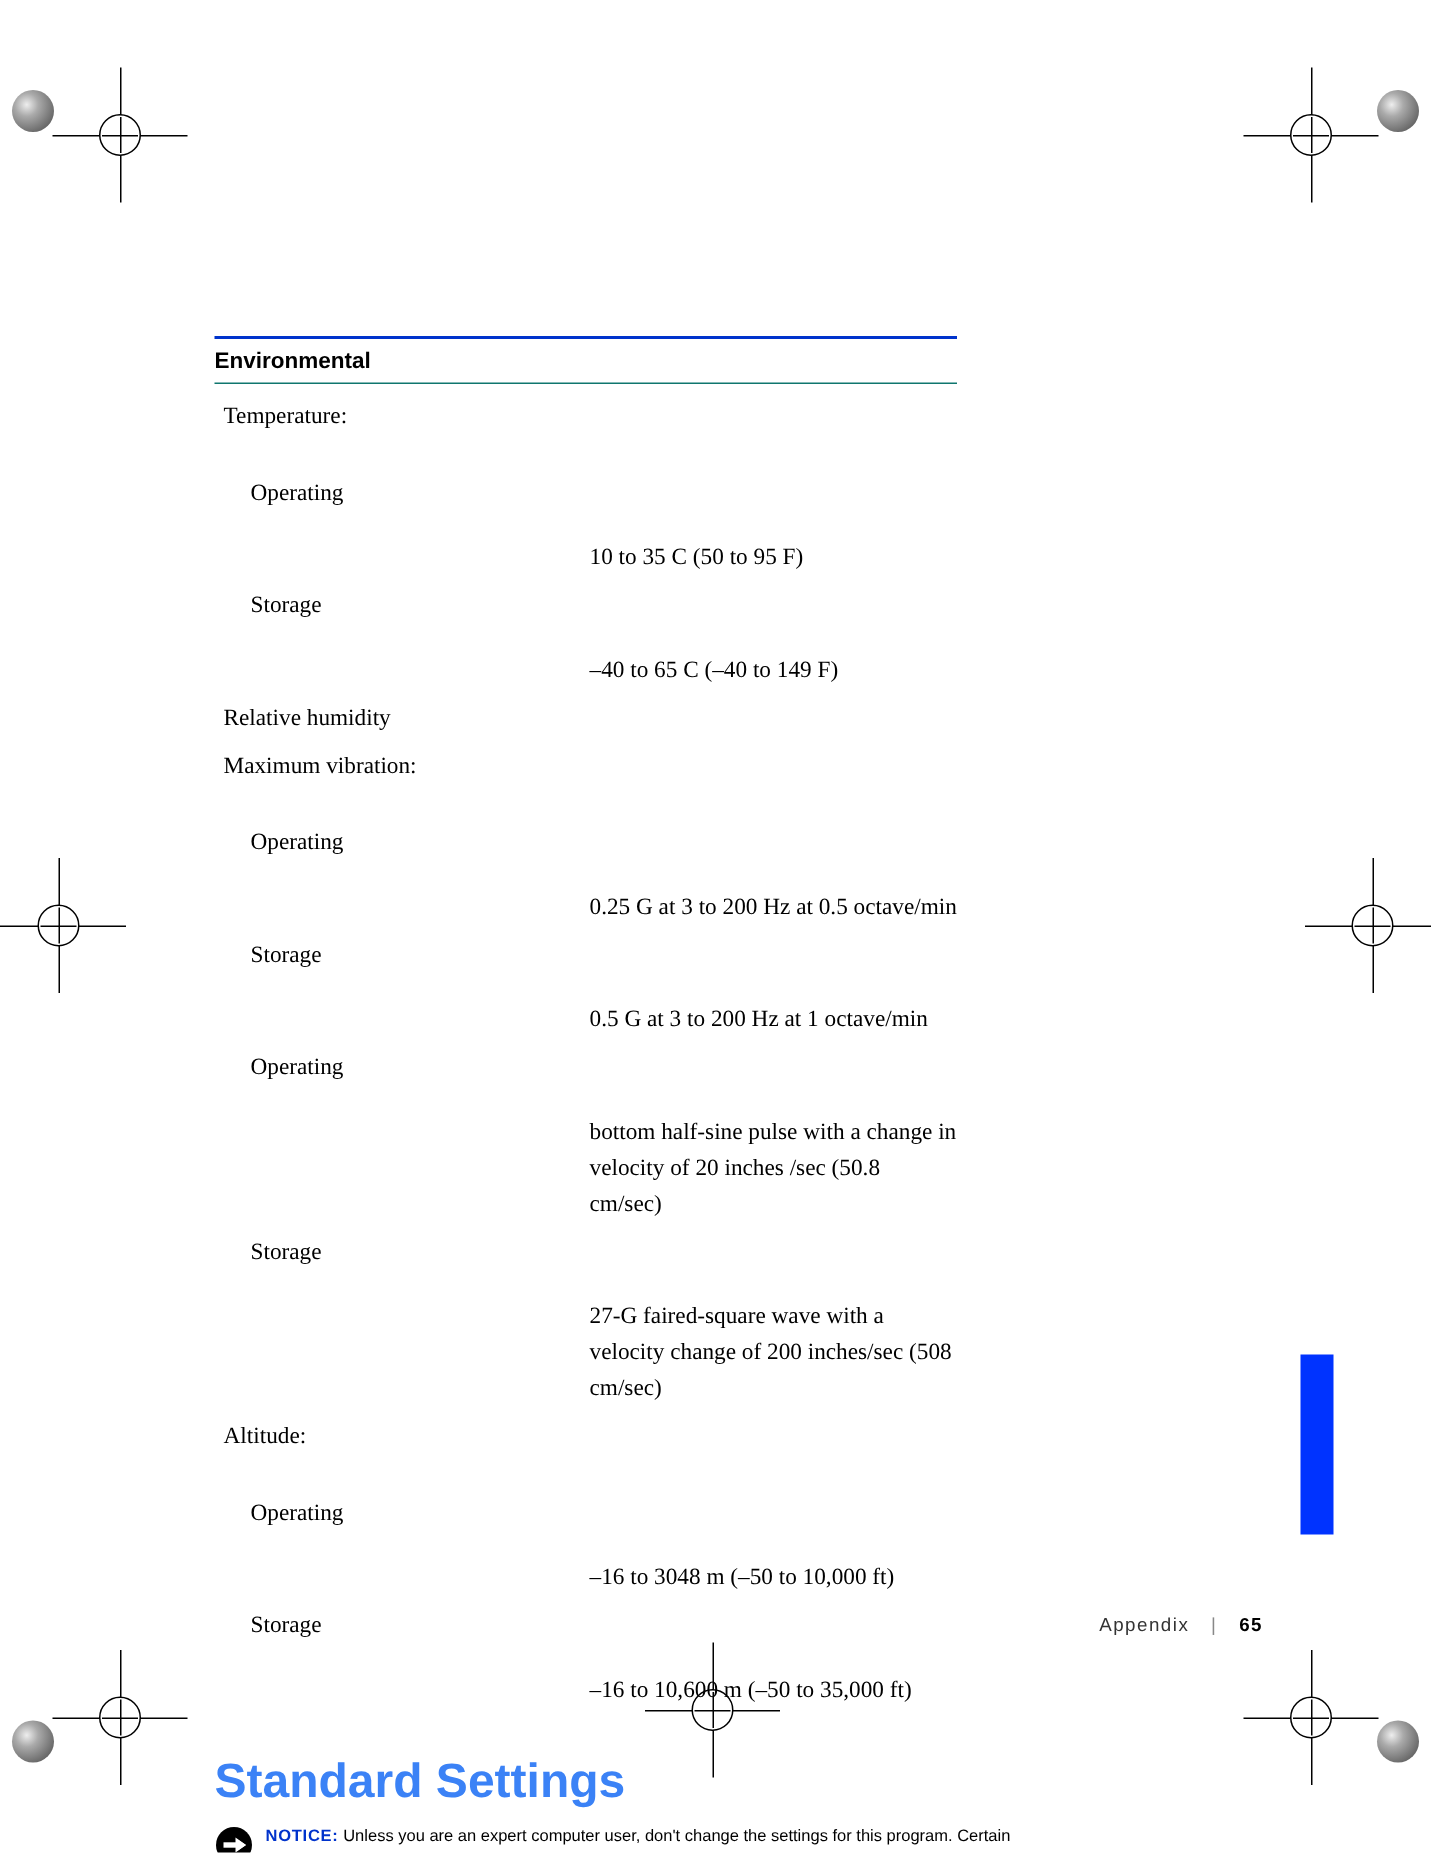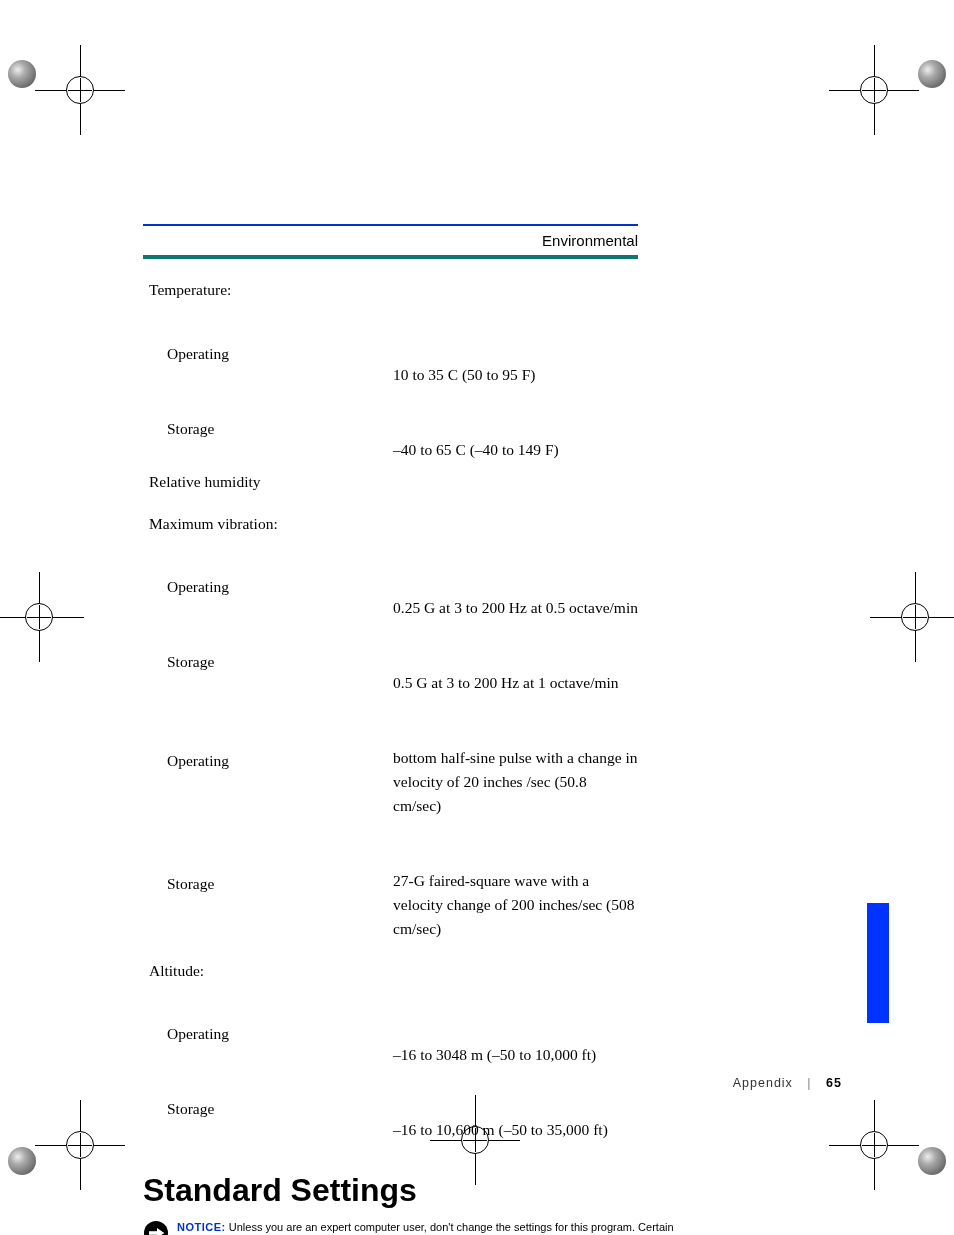--- a/index.html
+++ b/index.html
@@ -18,56 +18,55 @@
     height: 1235px;
   }
   .content-area {
     position: absolute;
     left: 143px;
     top: 224px;
     width: 700px;
   }
   .section-header {
     font-family: Arial, Helvetica, sans-serif;
-    font-weight: normal;
+    font-weight: bold;
     font-size: 15px;
     color: #000;
     border-top: 2px solid #0033cc;
-    border-bottom: 4px solid #0f766e;
+    border-bottom: 1px solid #0f766e;
     padding: 6px 0 6px 0;
     width: 495px;
-    text-align: right;
   }
   .spec-table {
     margin-top: 10px;
     width: 495px;
     font-size: 15.5px;
     line-height: 1.55;
   }
   .spec-row {
     display: flex;
-    align-items: center;
+    align-items: flex-start;
     margin-bottom: 8px;
   }
   .spec-label {
     flex: 0 0 226px;
     padding-left: 6px;
   }
   .spec-label.indent {
     padding-left: 24px;
   }
   .spec-value {
     flex: 1;
     margin-top: 43px;
   }
   .heading-h1 {
     font-family: Arial, Helvetica, sans-serif;
     font-weight: bold;
     font-size: 32px;
-    color: #000000;
+    color: #3b82f6;
     margin-top: 30px;
     margin-bottom: 10px;
   }
   .body-para {
     font-size: 16px;
     line-height: 1.4;
     width: 530px;
     margin-bottom: 14px;
   }
   .notice-block {

